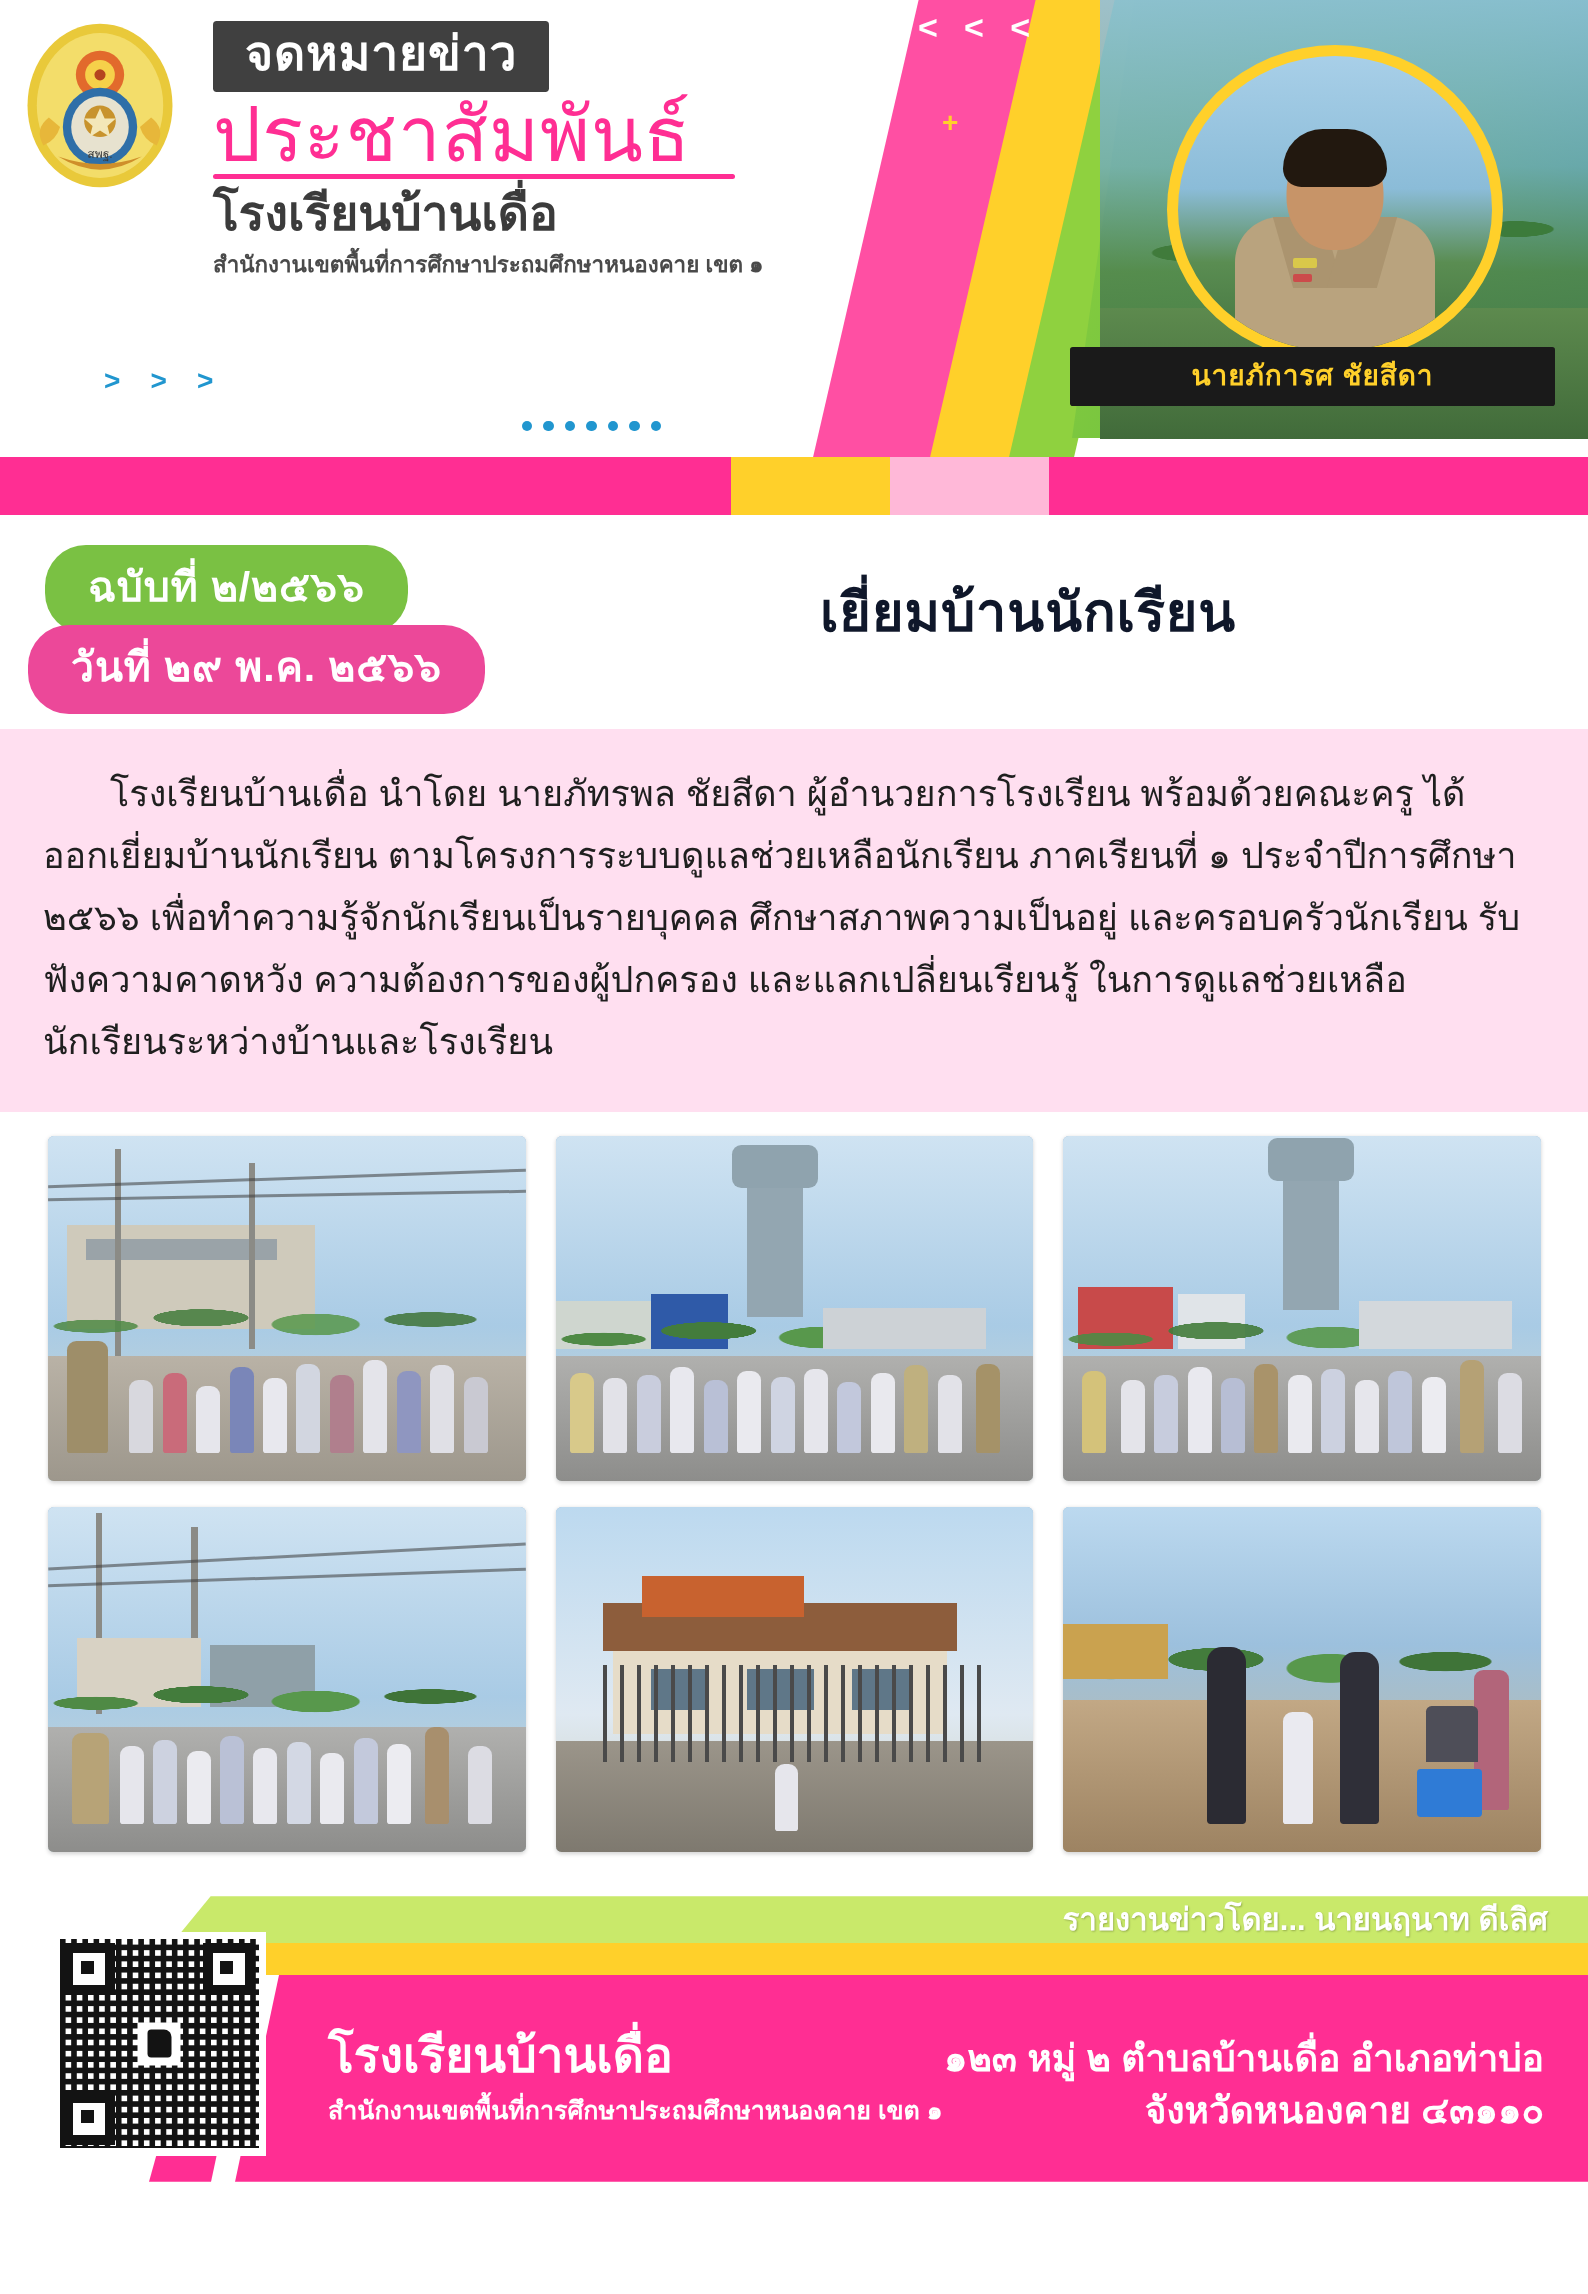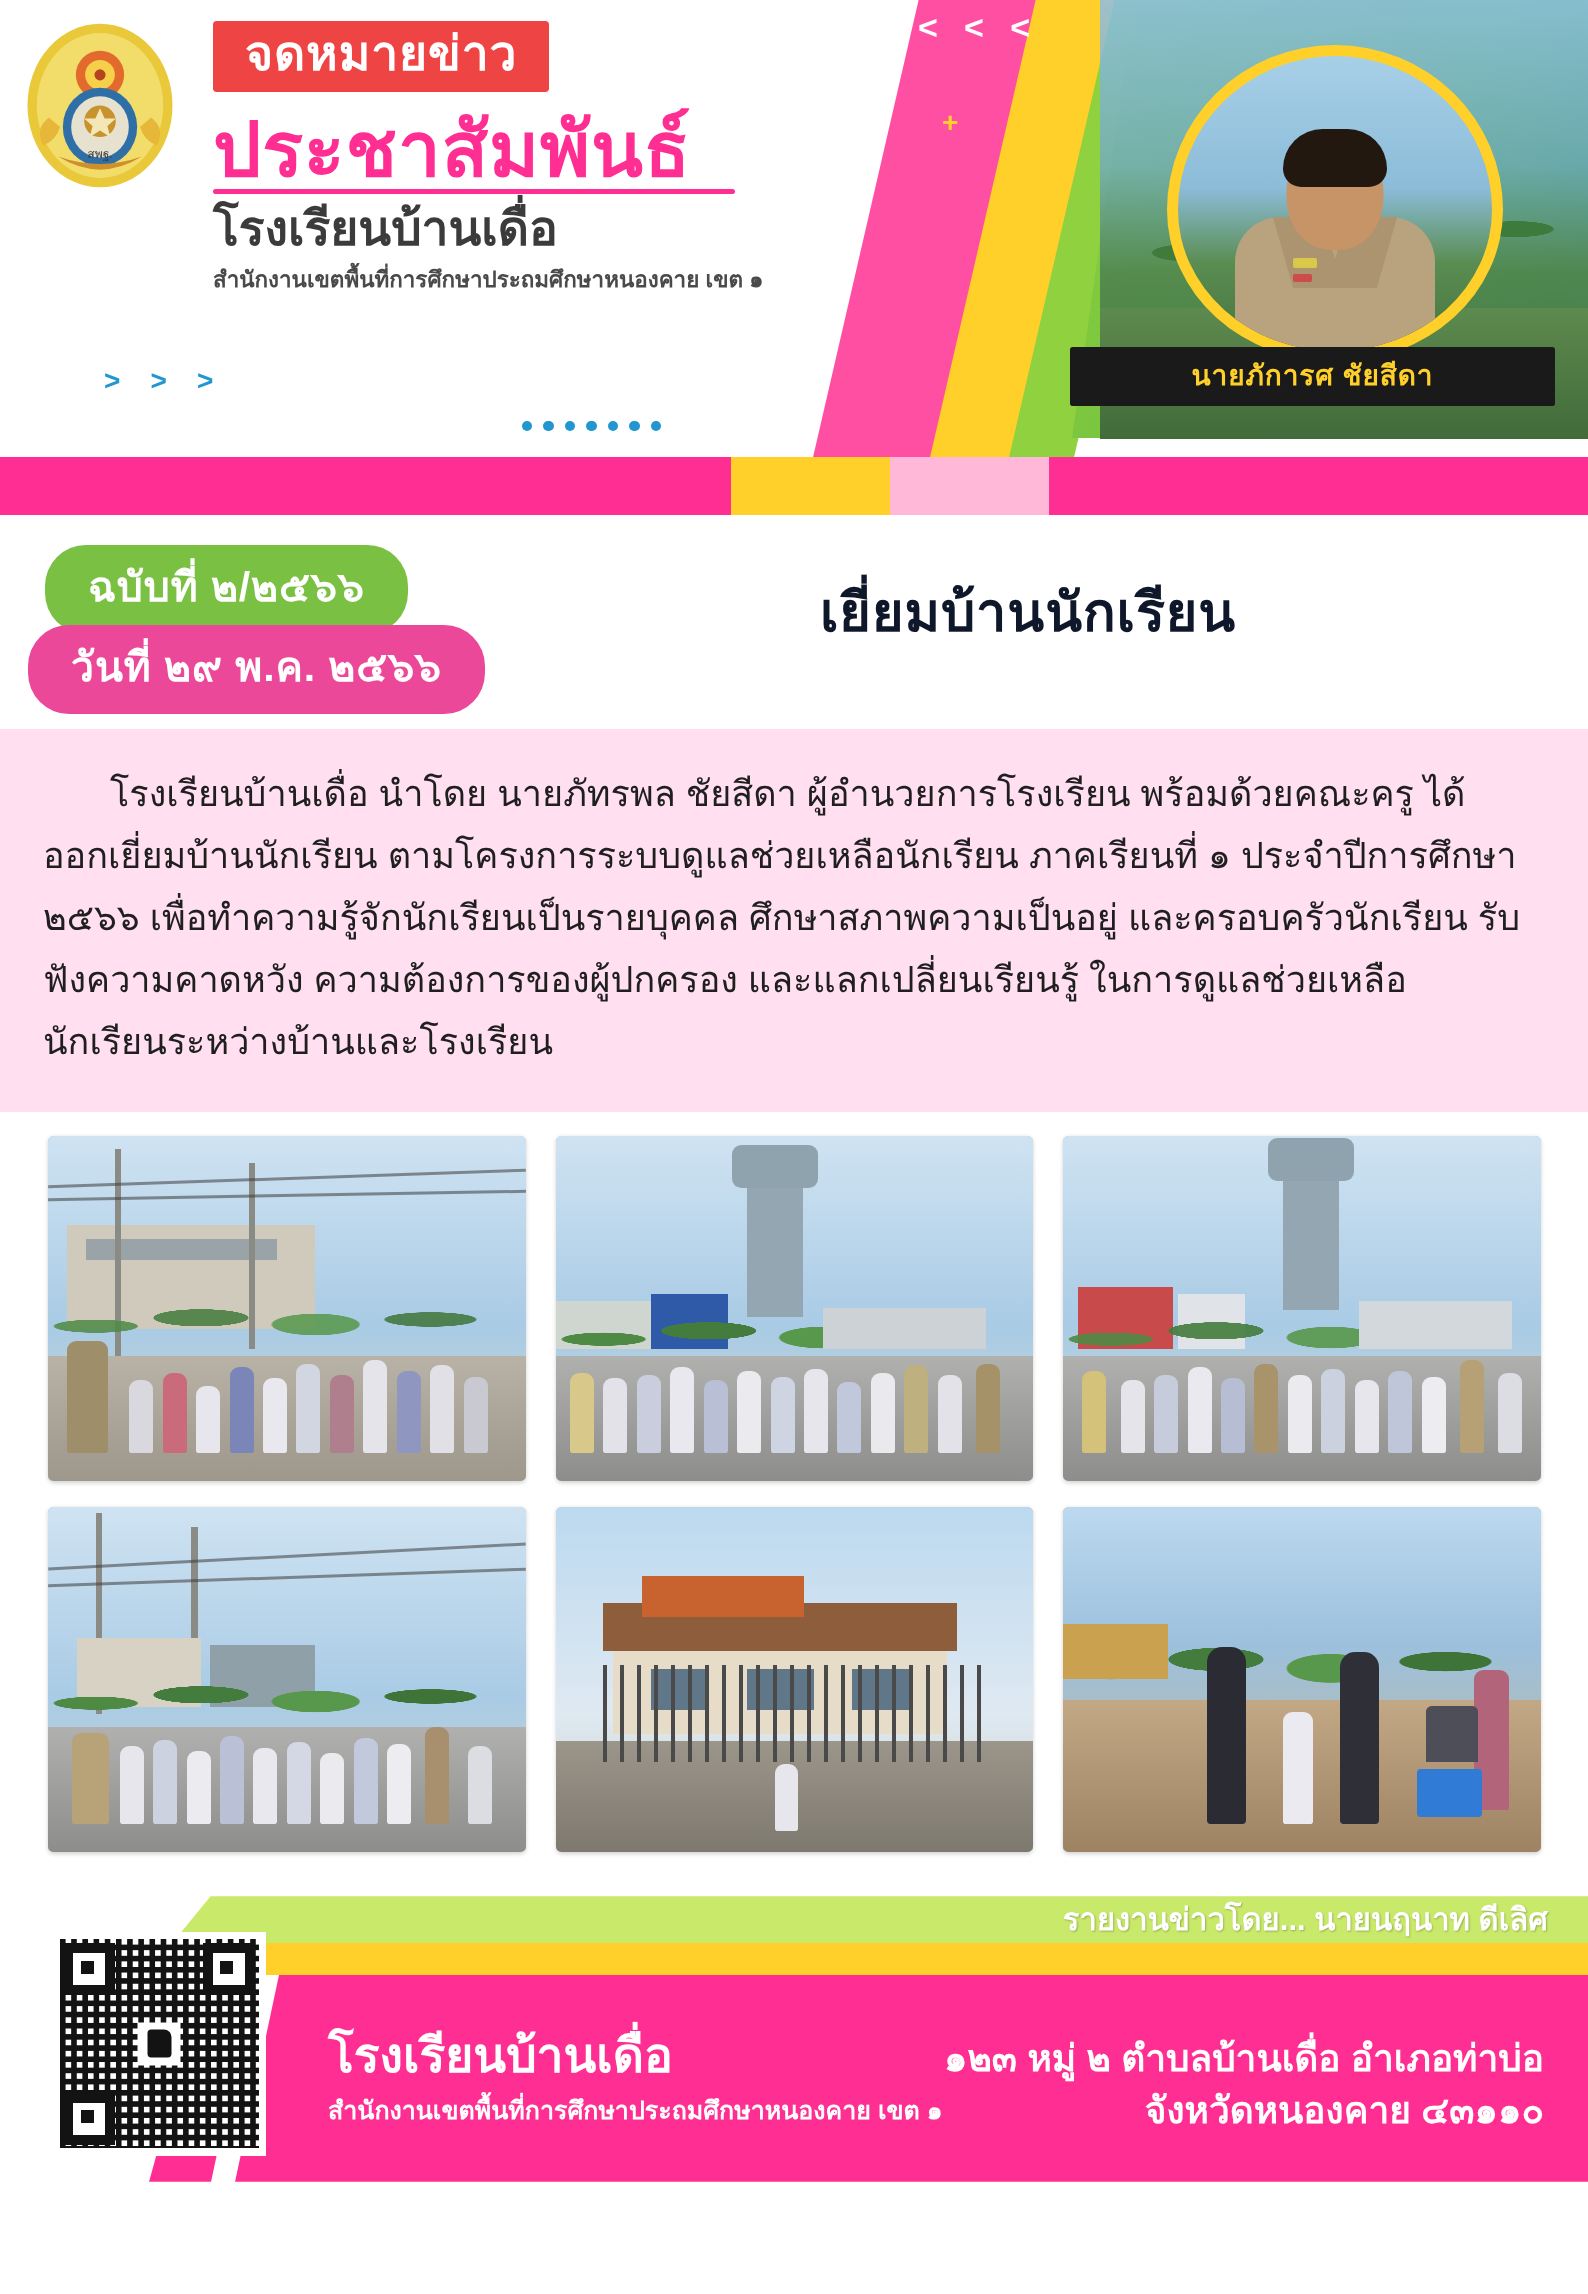--- a/index.html
+++ b/index.html
@@ -107,34 +107,34 @@
     left: 20.5px; top: 17px;
     width: 158px; height: 177px;
   }
   .title-block {
     position: absolute;
     left: 213px; top: 20.5px;
     width: 690px;
   }
   .badge-news {
     display: inline-block;
-    background: #ef4444;
+    background: #404040;
     color: #ffffff;
     font-size: 48px;
     font-weight: 700;
     padding: 5.6px 32px 11.2px 32px;
     border-radius: 3.7px;
     letter-spacing: 0.9px;
     line-height: 1.15;
     text-align: right;
   }
   .title-main {
-    margin-top: 15px;
+    margin-top: 0;
     font-size: 76px;
-    font-weight: 700;
+    font-weight: 400;
     color: #ff2e93;
     line-height: 1.12;
     letter-spacing: 0.9px;
     text-shadow: 1.9px 1.9px 0 #ffffff;
   }
   .title-underline {
     width: 522px; height: 5.6px;
     background: #ff2e93;
     margin-top: -3.7px; margin-bottom: 5.6px;
     border-radius: 2.8px;

